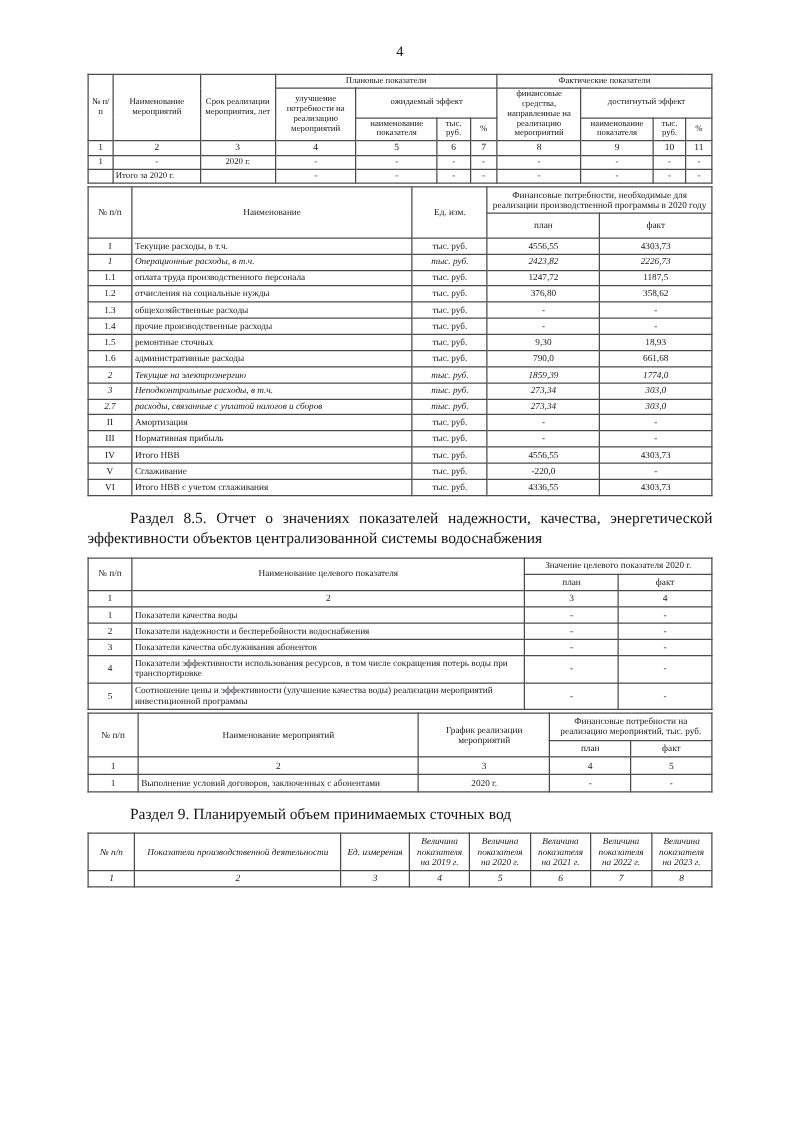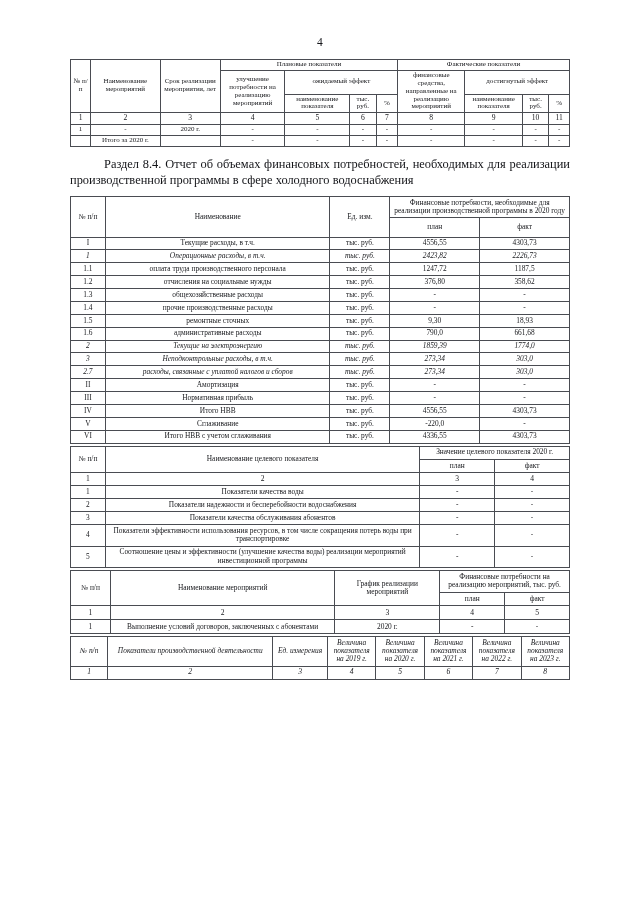--- a/index.html
+++ b/index.html
@@ -56,21 +56,21 @@
   }
   table.doc td, table.doc th {
     border: 0.8px solid #4a4c52;
     padding: 1.4px 2px;
     vertical-align: middle;
     font-weight: normal;
     overflow: hidden;
     word-wrap: break-word;
   }
   .c  { text-align: center; }
-  .l  { text-align: center; padding-left: 3px; }
+  .l  { text-align: left; padding-left: 3px; }
   .it { font-style: italic; }
   .nowrapish { white-space: nowrap; }
   .hdr { text-align: center; vertical-align: middle; }
   .numrow td { text-align: center; font-size: 7.6px; padding: 0.6px 2px; }
   .tall { height: 15px; }
 
   
   #t1 { font-size: 7.0px; }
   #t1 td { padding: 1.1px 1.5px; }
   #t2 td { padding: 1.8px 2px; }
@@ -160,21 +160,20 @@
           <td class="c">-</td>
           <td class="c">-</td>
           <td class="c">-</td>
           <td class="c">-</td>
           <td class="c">-</td>
         </tr>
       </tbody>
     </table>
   </div>
 
-  <p class="section-para">Раздел 8.4. Отчет об объемах финансовых потребностей, необходимых для реализации производственной программы в сфере холодного водоснабжения</p>
 
   <div class="tbl-wrap">
     <table class="doc" id="t2">
       <colgroup>
         <col style="width:7.0%">
         <col style="width:45.0%">
         <col style="width:12.0%">
         <col style="width:18.0%">
         <col style="width:18.0%">
       </colgroup>
@@ -300,20 +299,21 @@
             <td class="c">VI</td>
             <td class="l">Итого НВВ с учетом сглаживания</td>
             <td class="c">тыс. руб.</td>
             <td class="c">4336,55</td>
             <td class="c">4303,73</td>
           </tr>
         </tbody>
     </table>
   </div>
 
+  <p class="section-para spread">Раздел 8.5. Отчет о значениях показателей надежности, качества, энергетической эффективности объектов централизованной системы водоснабжения</p>
 
   <div class="tbl-wrap">
     <table class="doc" id="t3">
       <colgroup>
         <col style="width:7.0%">
         <col style="width:63.0%">
         <col style="width:15.0%">
         <col style="width:15.0%">
       </colgroup>
       <tbody>
@@ -402,20 +402,21 @@
             <td class="c">1</td>
             <td class="l">Выполнение условий договоров, заключенных с абонентами</td>
             <td class="c">2020 г.</td>
             <td class="c">-</td>
             <td class="c">-</td>
           </tr>
         </tbody>
     </table>
   </div>
 
+  <p class="section-para">Раздел 9. Планируемый объем принимаемых сточных вод</p>
 
   <div class="tbl-wrap">
     <table class="doc" id="t5">
       <colgroup>
         <col style="width:7.5%">
         <col style="width:33.0%">
         <col style="width:11.0%">
         <col style="width:9.7%">
         <col style="width:9.7%">
         <col style="width:9.7%">

